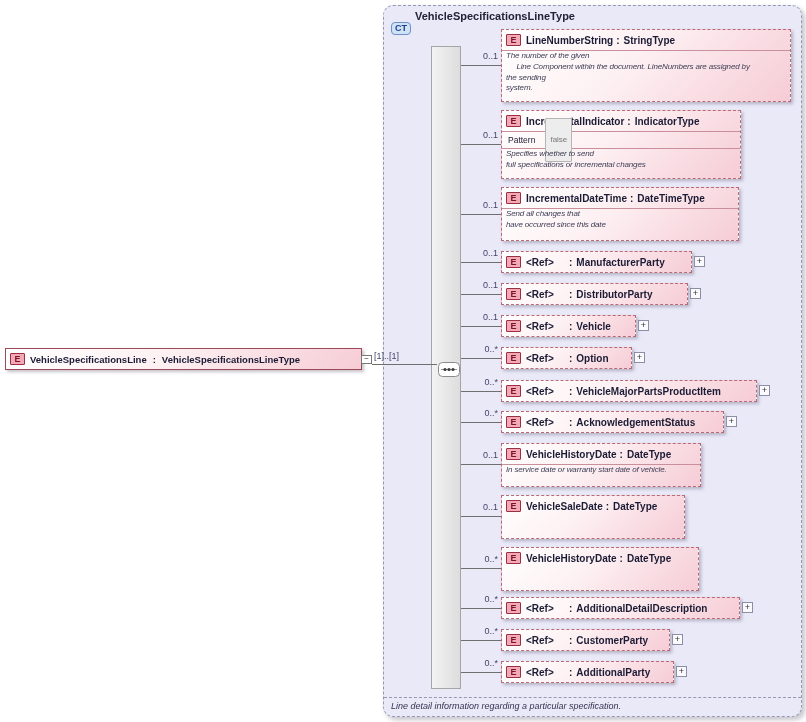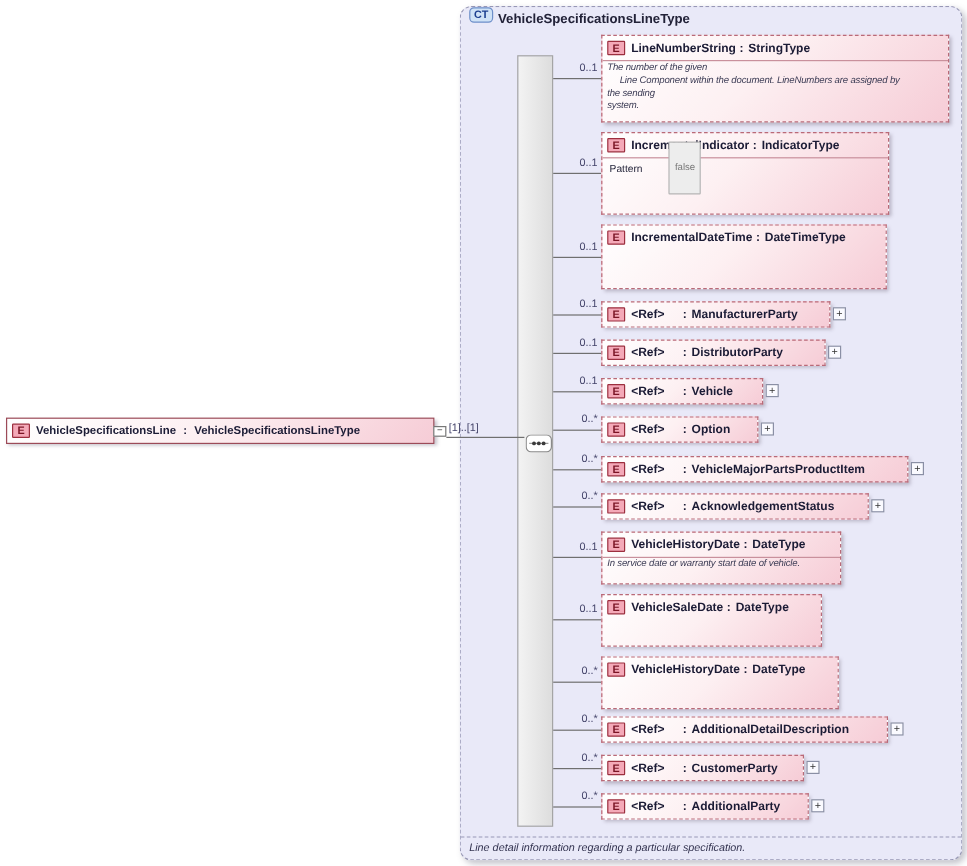--- a/index.html
+++ b/index.html
@@ -3,21 +3,21 @@
 <meta charset="utf-8">
 <style>
   * { margin:0; padding:0; box-sizing:border-box; }
   html,body { width:806px; height:722px; background:#ffffff; font-family:"Liberation Sans", sans-serif; }
   #canvas { position:relative; width:806px; height:722px; overflow:hidden; }
 
   
   .ct { position:absolute; left:383px; top:5px; width:419px; height:712px;
         background:#e9e9f8; border:1px dashed #9797b5; border-radius:10px;
         box-shadow:3px 3px 5px rgba(90,90,110,.35); }
-  .ct-badge { position:absolute; left:7px; top:0; width:20px; height:13px;
+  .ct-badge { position:absolute; left:7px; top:16px; width:20px; height:13px;
         background:#cfe2f6; border:1px solid #6e8fc9; border-radius:4px;
         color:#1c3f8f; font-size:9px; font-weight:bold; text-align:center; line-height:11px; }
   .ct-title { position:absolute; left:31px; top:4px; font-size:11px; font-weight:bold; color:#222238; }
   .ct-sep { position:absolute; left:0; right:0; top:691px; border-top:1px dashed #9797b5; }
   .ct-foot { position:absolute; left:7px; top:695px; font-size:9px; font-style:italic; color:#333350; }
 
   
   .bar { position:absolute; left:47px; top:40px; width:30px; height:643px;
          background:linear-gradient(to right,#f3f3f3,#dddddd); border:1px solid #a5a5a5; }
   .seq { position:absolute; left:54px; top:356px; width:22px; height:15px; }
@@ -33,21 +33,21 @@
           overflow:hidden; }
   .ehead { display:flex; align-items:center; height:20px; padding:0 4px; white-space:nowrap;
            font-size:10px; font-weight:bold; color:#1b1b35; }
   .ebadge { flex:0 0 auto; width:15px; height:12px; margin-right:5px;
             background:#f4a9b8; border:1px solid #9c2f3f; border-radius:1px;
             color:#7a1525; font-size:9px; font-weight:bold; text-align:center; line-height:10px; }
   .rname { display:inline-block; width:40px; }
   .ecolon { margin:0 4px 0 3px; }
   .eanno { border-top:1px solid #c9909c; padding:0 4px; font-size:8px; letter-spacing:-0.15px;
            font-style:italic; color:#3c3c55; line-height:1.35; white-space:pre-wrap; }
-  .efacet { display:flex; align-items:center; gap:22px; padding:2px 4px 2px 6px;
+  .efacet { display:flex; align-items:center; gap:10px; padding:2px 4px 2px 6px;
             border-top:1px solid #c9909c; height:17px; }
   .facet-label { font-size:8.5px; color:#222238; }
   .facet-value { font-size:8px; color:#777; background:#ededed; border:1px solid #b5b5b5;
                  padding:16px 4px; line-height:10px; border-radius:1px; }
 
   
   .plus { position:absolute; width:11px; height:11px; background:#fafaff; border:1px solid #8a8fa5;
           color:#333; font-size:9px; line-height:9px; text-align:center; }
 
   
@@ -114,31 +114,35 @@
       <div class="ehead">
         <span class="ebadge">E</span>
         <span>IncrementalIndicator</span>
         <span class="ecolon">:</span>
         <span>IndicatorType</span>
       </div>
       <div class="efacet">
         <span class="facet-label">Pattern</span>
         <span class="facet-value">false</span>
       </div>
+      <div class="eanno">Specifies whether to send
+full specifications or incremental changes</div>
     </div>
 
     <div class="conn" style="top:208px"></div>
     <div class="card" style="top:194px">0..1</div>
     <div class="elem" style="top:181px;width:238px;height:54px">
       <div class="ehead">
         <span class="ebadge">E</span>
         <span>IncrementalDateTime</span>
         <span class="ecolon">:</span>
         <span>DateTimeType</span>
       </div>
+      <div class="eanno">Send all changes that
+have occurred since this date</div>
     </div>
 
     <div class="conn" style="top:256px"></div>
     <div class="card" style="top:242px">0..1</div>
     <div class="elem" style="top:245px;width:191px;height:22px">
       <div class="ehead">
         <span class="ebadge">E</span>
         <span class="rname">&lt;Ref&gt;</span>
         <span class="ecolon">:</span>
         <span>ManufacturerParty</span>

